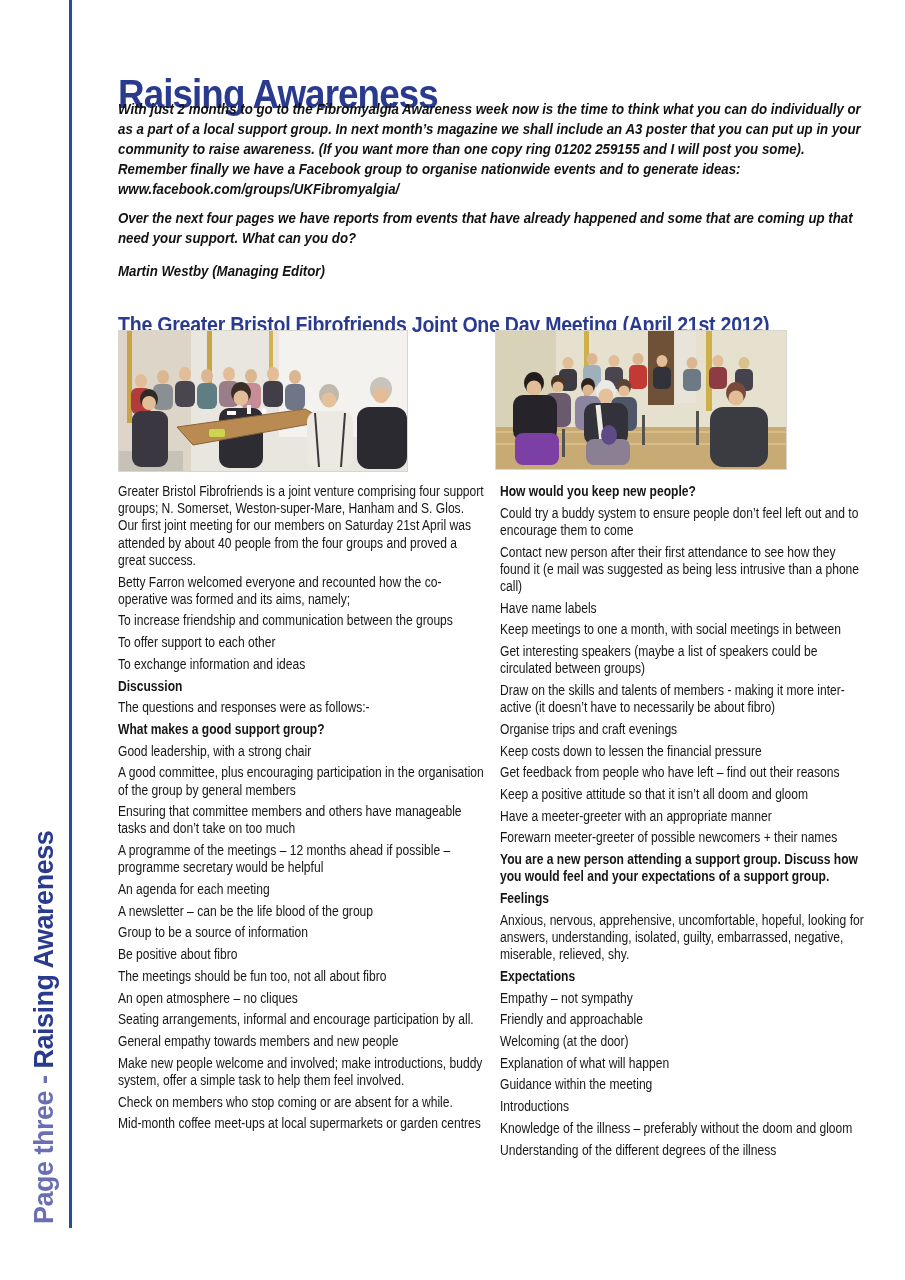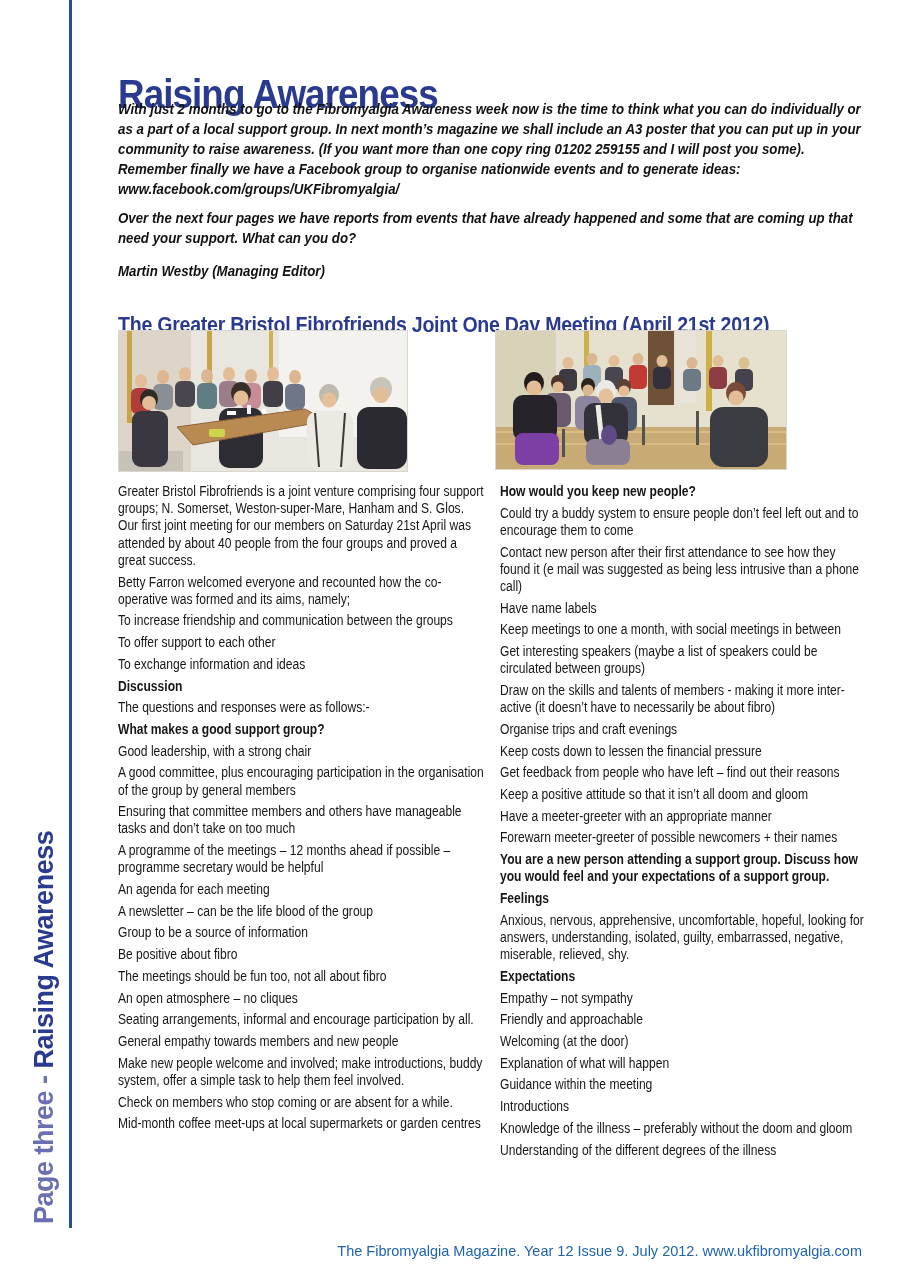--- a/index.html
+++ b/index.html
@@ -246,15 +246,14 @@
     <p>Empathy – not sympathy</p>
     <p>Friendly and approachable</p>
     <p>Welcoming (at the door)</p>
     <p>Explanation of what will happen</p>
     <p>Guidance within the meeting</p>
     <p>Introductions</p>
     <p>Knowledge of the illness – preferably without the doom and gloom</p>
     <p>Understanding of the different degrees of the illness</p>
   </div>
 
-  <div class="footer">The Fibromyalgia Magazine. Year 12  Issue 9.  July 2012. www.ukfibromyalgia.com</div>
 
 </div>
 
 </body></html>

